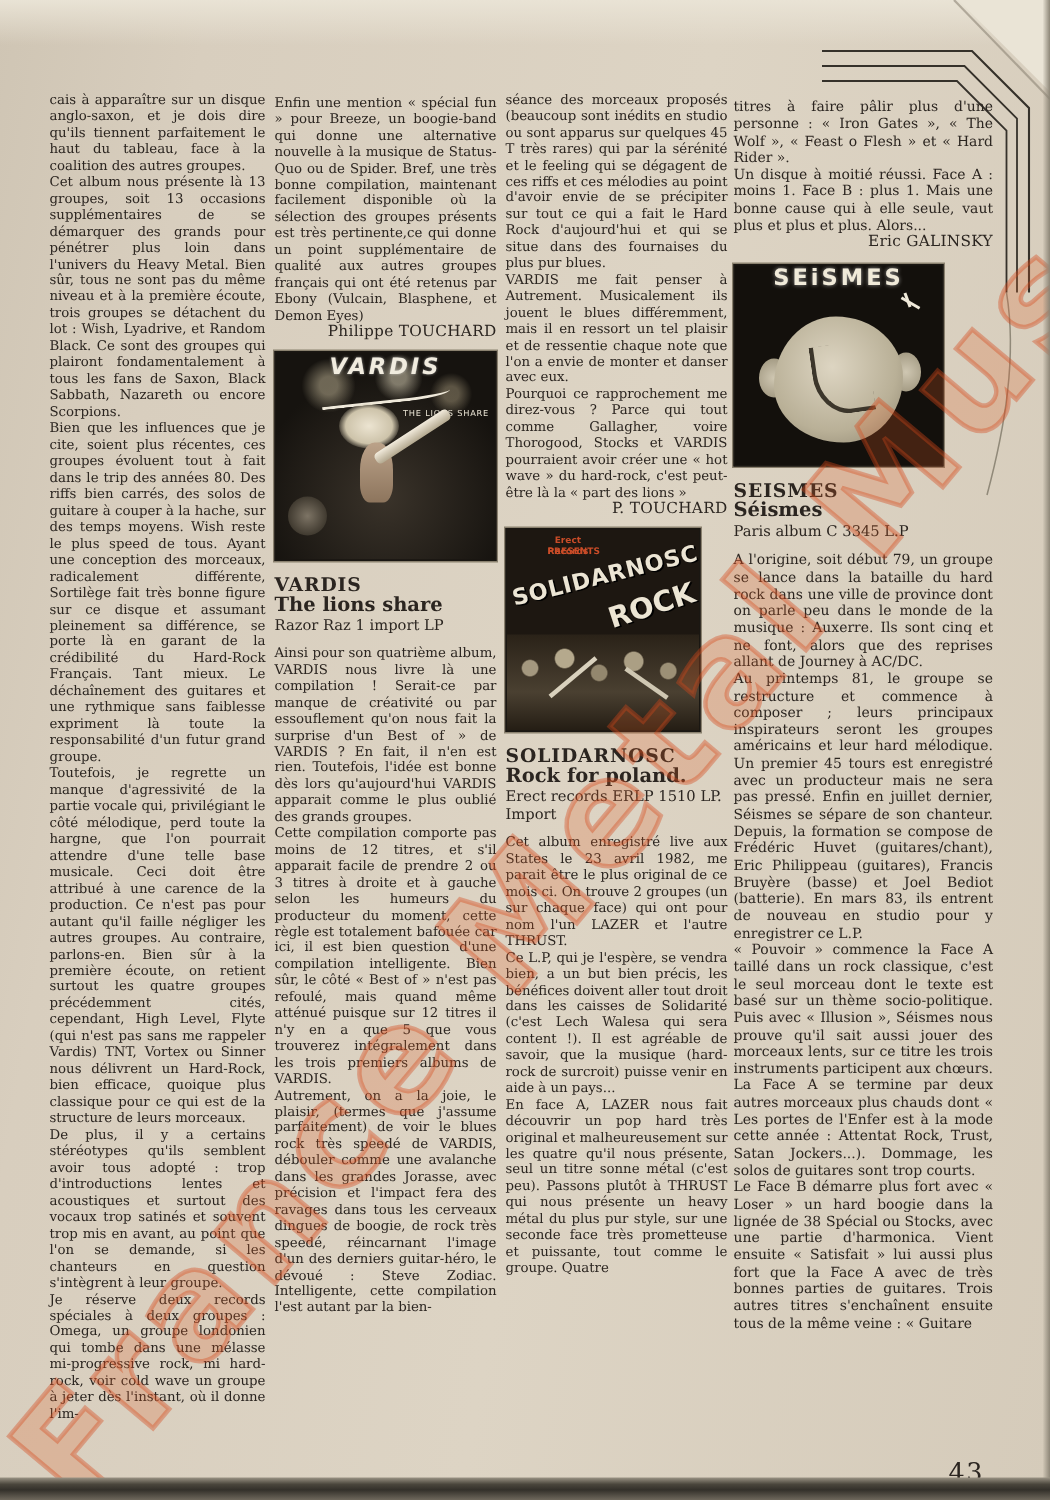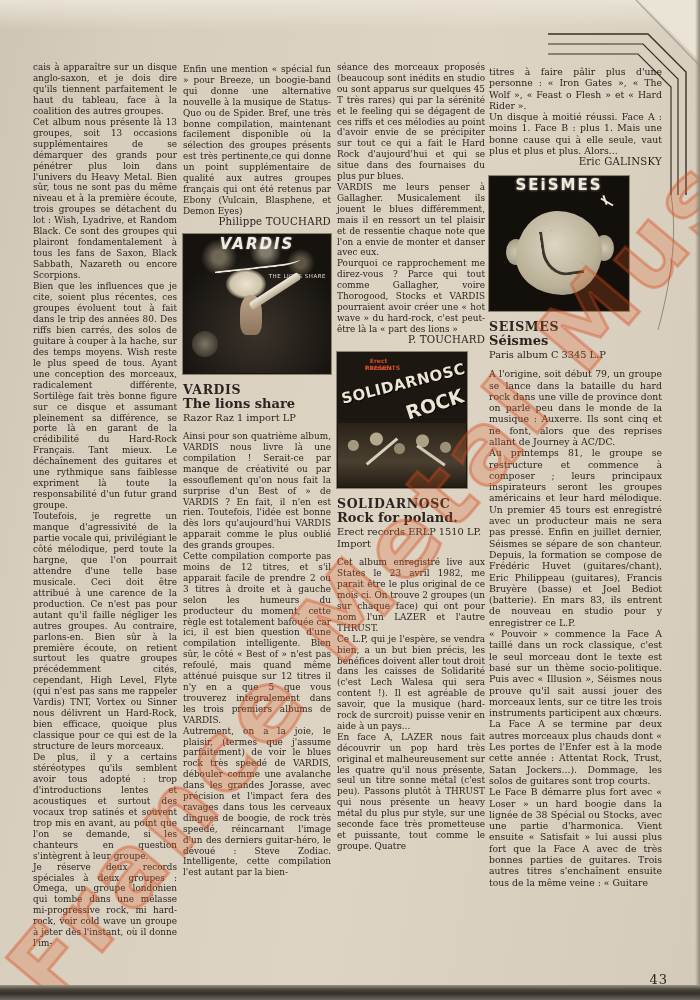--- a/index.html
+++ b/index.html
@@ -111,22 +111,22 @@
   
   .watermark{
     position:absolute;left:-14px;top:952px;z-index:5;pointer-events:none;
     transform:rotate(-50deg);transform-origin:0 0;white-space:nowrap;
     font-family:"DejaVu Sans",sans-serif;font-weight:bold;font-size:96px;letter-spacing:7px;
     color:rgba(238,130,55,.10);
     -webkit-text-stroke:3px rgba(213,72,26,.38);
     text-shadow:0 0 1px rgba(213,72,26,.15);
   }
   .page-number{
-    position:absolute;right:32px;top:972px;z-index:6;
-    font-size:13px;letter-spacing:1px;
+    position:absolute;right:44px;top:972px;z-index:6;
+    font-size:17px;letter-spacing:1px;
   }
 </style>
 </head>
 <body>
 
 <div class="page">
 
   <div class="scan-corner"></div>
   <svg class="corner-frame" width="700" height="1000" viewBox="0 0 700 1000">
     <path d="M548 34 H648 L686 72 V195" fill="none" stroke="#35312a" stroke-width="1.4"></path>
@@ -165,21 +165,21 @@
       <div class="album-label">Razor Raz 1 import LP</div>
     </div>
 
     <p>Ainsi pour son quatrième album, VARDIS nous livre là une compilation ! Serait-ce par manque de créativité ou par essouflement qu'on nous fait la surprise d'un Best of » de VARDIS ? En fait, il n'en est rien. Toutefois, l'idée est bonne dès lors qu'aujourd'hui VARDIS apparait comme le plus oublié des grands groupes.</p>
     <p>Cette compilation comporte pas moins de 12 titres, et s'il apparait facile de prendre 2 ou 3 titres à droite et à gauche selon les humeurs du producteur du moment, cette règle est totalement bafouée car ici, il est bien question d'une compilation intelligente. Bien sûr, le côté « Best of » n'est pas refoulé, mais quand même atténué puisque sur 12 titres il n'y en a que 5 que vous trouverez intégralement dans les trois premiers albums de VARDIS.</p>
     <p>Autrement, on a la joie, le plaisir, (termes que j'assume parfaitement) de voir le blues rock très speedé de VARDIS, débouler comme une avalanche dans les grandes Jorasse, avec précision et l'impact fera des ravages dans tous les cerveaux dingues de boogie, de rock très speedé, réincarnant l'image d'un des derniers guitar-héro, le dévoué : Steve Zodiac. Intelligente, cette compilation l'est autant par la bien-</p>
   </div>
 
   <div class="col" id="col3">
     <p>séance des morceaux proposés (beaucoup sont inédits en studio ou sont apparus sur quelques 45 T très rares) qui par la sérénité et le feeling qui se dégagent de ces riffs et ces mélodies au point d'avoir envie de se précipiter sur tout ce qui a fait le Hard Rock d'aujourd'hui et qui se situe dans des fournaises du plus pur blues.</p>
-    <p>VARDIS me leurs penser à Gallagher. Musicalement ils jouent le blues différemment, mais il en ressort un tel plaisir et de ressentie chaque note que l'on a envie de monter et danser avec eux.</p>
+    <p>VARDIS me fait penser à Autrement. Musicalement ils jouent le blues différemment, mais il en ressort un tel plaisir et de ressentie chaque note que l'on a envie de monter et danser avec eux.</p>
     <p>Pourquoi ce rapprochement me direz-vous ? Parce qui tout comme Gallagher, voire Thorogood, Stocks et VARDIS pourraient avoir créer une « hot wave » du hard-rock, c'est peut-être là la « part des lions »</p>
     <div class="byline">P. TOUCHARD</div>
 
     <div class="cover solidarnosc">
       <div class="s-label">
         <span>Erect Records</span>
           <br>
         <span>PRESENTS</span>
       </div>
       <div class="s-w1">SOLIDARNOSC</div>

